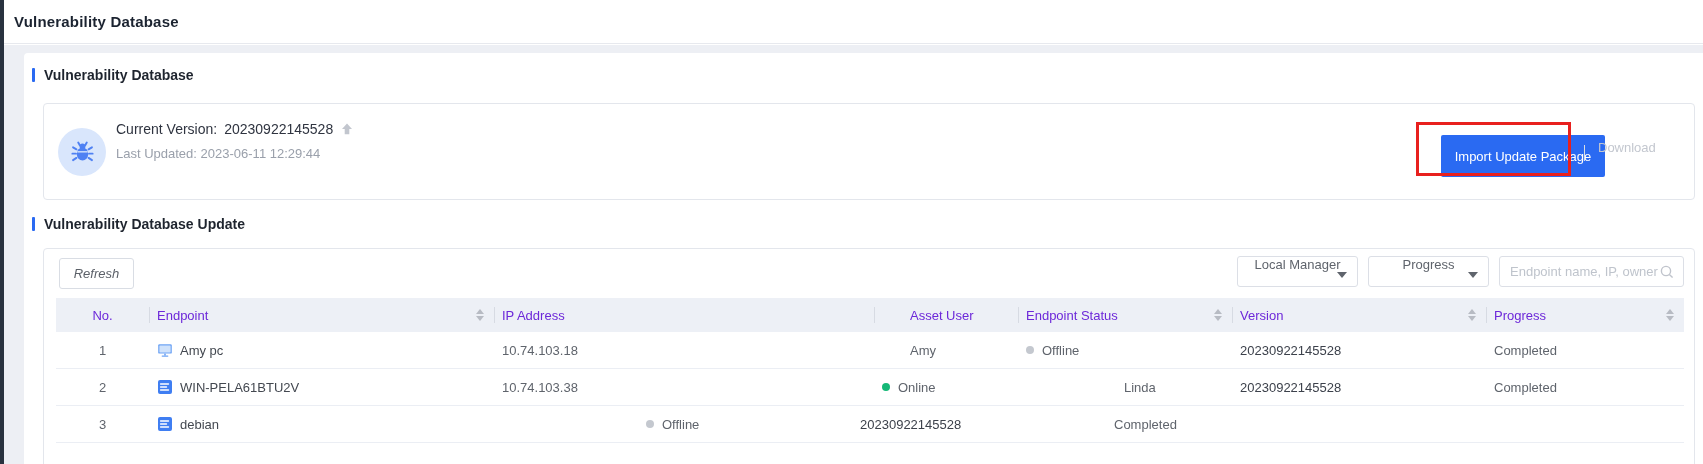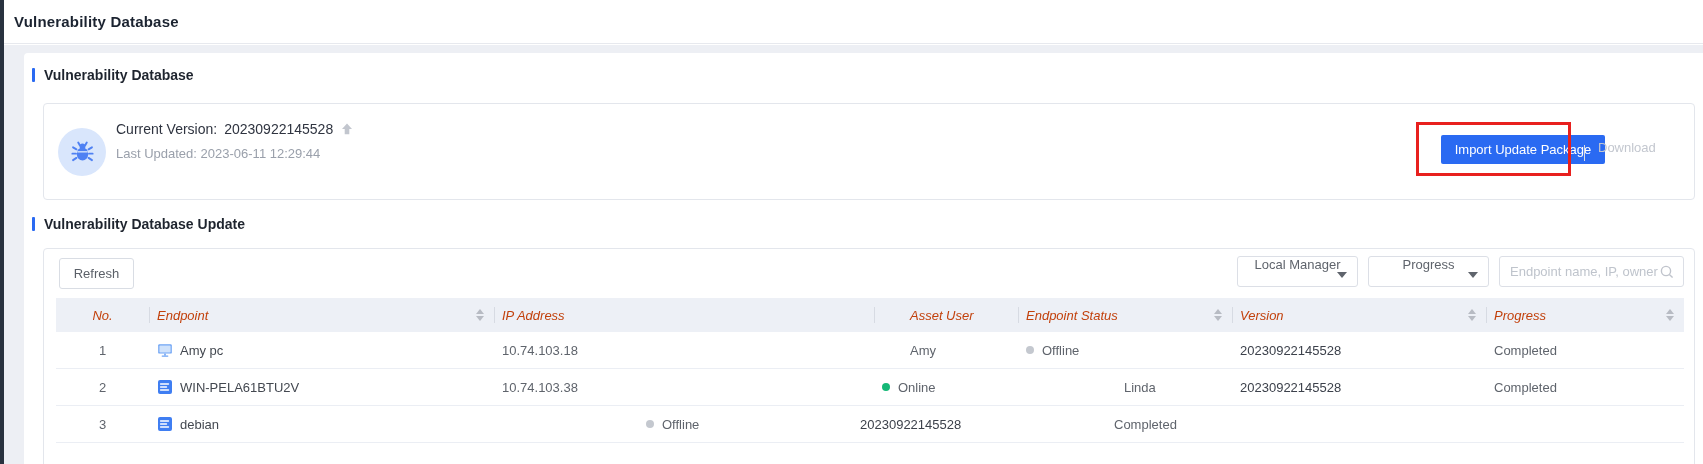--- a/index.html
+++ b/index.html
@@ -19,39 +19,39 @@
   .section-bar { width:3px; height:14px; background:#2a6af2; border-radius:1px; }
   .section-text { font-size:14px; font-weight:700; color:#1e242e; }
 
   .panel { position:absolute; border:1px solid #e3e6ec; border-radius:4px; background:#fff; }
   .version-panel { left:19px; top:50px; width:1652px; height:97px; }
   .bug-circle { position:absolute; left:14px; top:24px; width:48px; height:48px; border-radius:50%; background:#d9e6fc; display:flex; align-items:center; justify-content:center; }
   .version-info { position:absolute; left:72px; top:17px; }
   .version-line1 { font-size:14px; color:#2f3440; display:flex; align-items:center; gap:7px; }
   .version-line2 { margin-top:9px; font-size:13px; color:#9aa0ab; }
 
-  .import-btn { position:absolute; left:1397px; top:31px; width:164px; height:29px; background:#2a6af2; color:#fff; border:none; border-radius:2px; font-size:13px; font-family:inherit; cursor:pointer; }
+  .import-btn { position:absolute; left:1397px; top:31px; width:164px; height:42px; background:#2a6af2; color:#fff; border:none; border-radius:2px; font-size:13px; font-family:inherit; cursor:pointer; }
   .vdivider { position:absolute; left:1540px; top:41px; width:1px; height:16px; background:#d9dde3; }
   .download-link { position:absolute; left:1554px; top:36px; font-size:13px; color:#c3c7cf; }
   .red-annotation { position:absolute; left:1372px; top:18px; width:155px; height:54px; border:3px solid #e8201e; pointer-events:none; z-index:5; }
 
   .table-panel { left:19px; top:195px; width:1652px; height:300px; }
-  .btn-plain { position:absolute; background:#fff; border:1px solid #d9dde4; border-radius:3px; color:#5b6068; font-size:13px; font-family:inherit; cursor:pointer; }
+  .btn-plain { position:absolute; background:#fff; border:1px solid #d9dde4; border-radius:3px; color:#5b6068; font-size:13px; font-family:inherit; cursor:pointer;font-style:italic; }
   .refresh-btn { left:15px; top:9px; width:75px; height:31px; }
   .select-box { position:absolute; top:7px; height:31px; width:121px; border:1px solid #dcdfe6; border-radius:3px; background:#fff; display:flex; align-items:center; padding:0 10px 0 10px; color:#5f646c; cursor:pointer;flex-direction:column; }
   .select-manager { left:1193px; }
   .select-progress { left:1324px; }
   .caret-down { margin-left:auto; width:0; height:0; border-left:5px solid transparent; border-right:5px solid transparent; border-top:6px solid #5f646c; }
   .search-box { position:absolute; left:1455px; top:7px; width:185px; height:31px; border:1px solid #dcdfe6; border-radius:3px; background:#fff; display:flex; align-items:center; padding:0 8px 0 10px; }
   .search-box input { flex:1 1 auto; min-width:0; border:none; outline:none; font-size:13px; font-family:inherit; color:#5f646c; background:transparent; }
   .search-box input::placeholder { color:#bfc4cc; }
 
   .tbl { position:absolute; left:12px; top:49px; width:1628px; }
   .tr { display:flex; width:100%; }
-  .thead { background:#edf0f6; height:34px; color:#c2410c;font-style:italic; }
+  .thead { background:#edf0f6; height:34px; color:#6d28d9; }
   .th, .td { display:flex; align-items:center; padding:0 8px; position:relative; }
   .th { font-weight:400; }
   .th + .th::before { content:""; position:absolute; left:0; top:9px; width:1px; height:16px; background:#d7dbe3; }
   .tr.row { height:37px; border-bottom:1px solid #ebeef4; color:#5f646c; }
   .c0 { width:93px; justify-content:center; padding:0; }
   .c1 { width:345px; } .c2 { width:380px; } .c3 { width:144px;padding-left:36px; }
   .c4 { width:214px; } .c5 { width:254px; } .c6 { width:198px; }
   .sort { margin-left:auto; display:flex; flex-direction:column; gap:2px; padding-right:2px; }
   .sort i { width:0; height:0; border-left:4px solid transparent; border-right:4px solid transparent; display:block; }
   .sort .up { border-bottom:5px solid #b7bbc3; }

